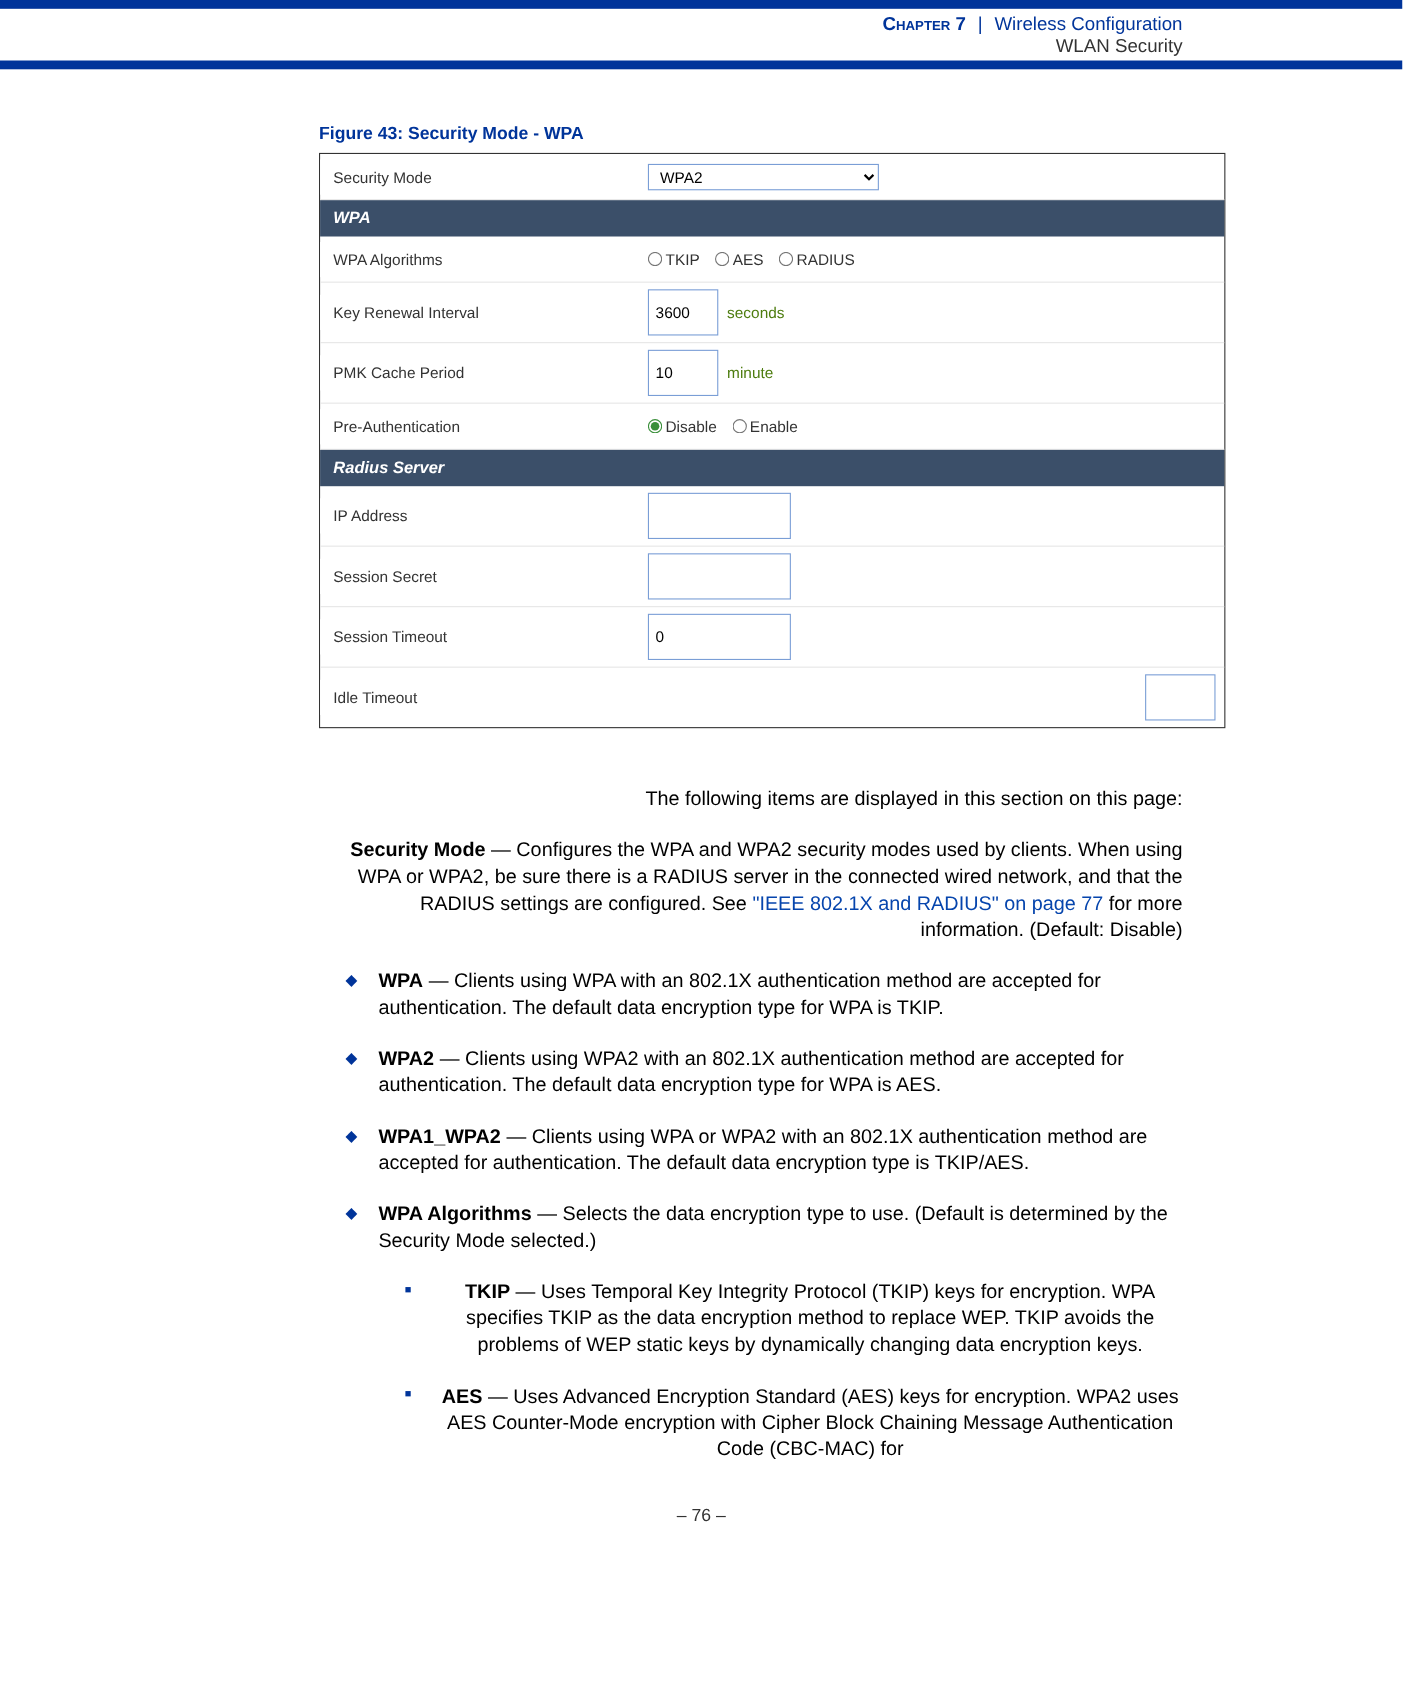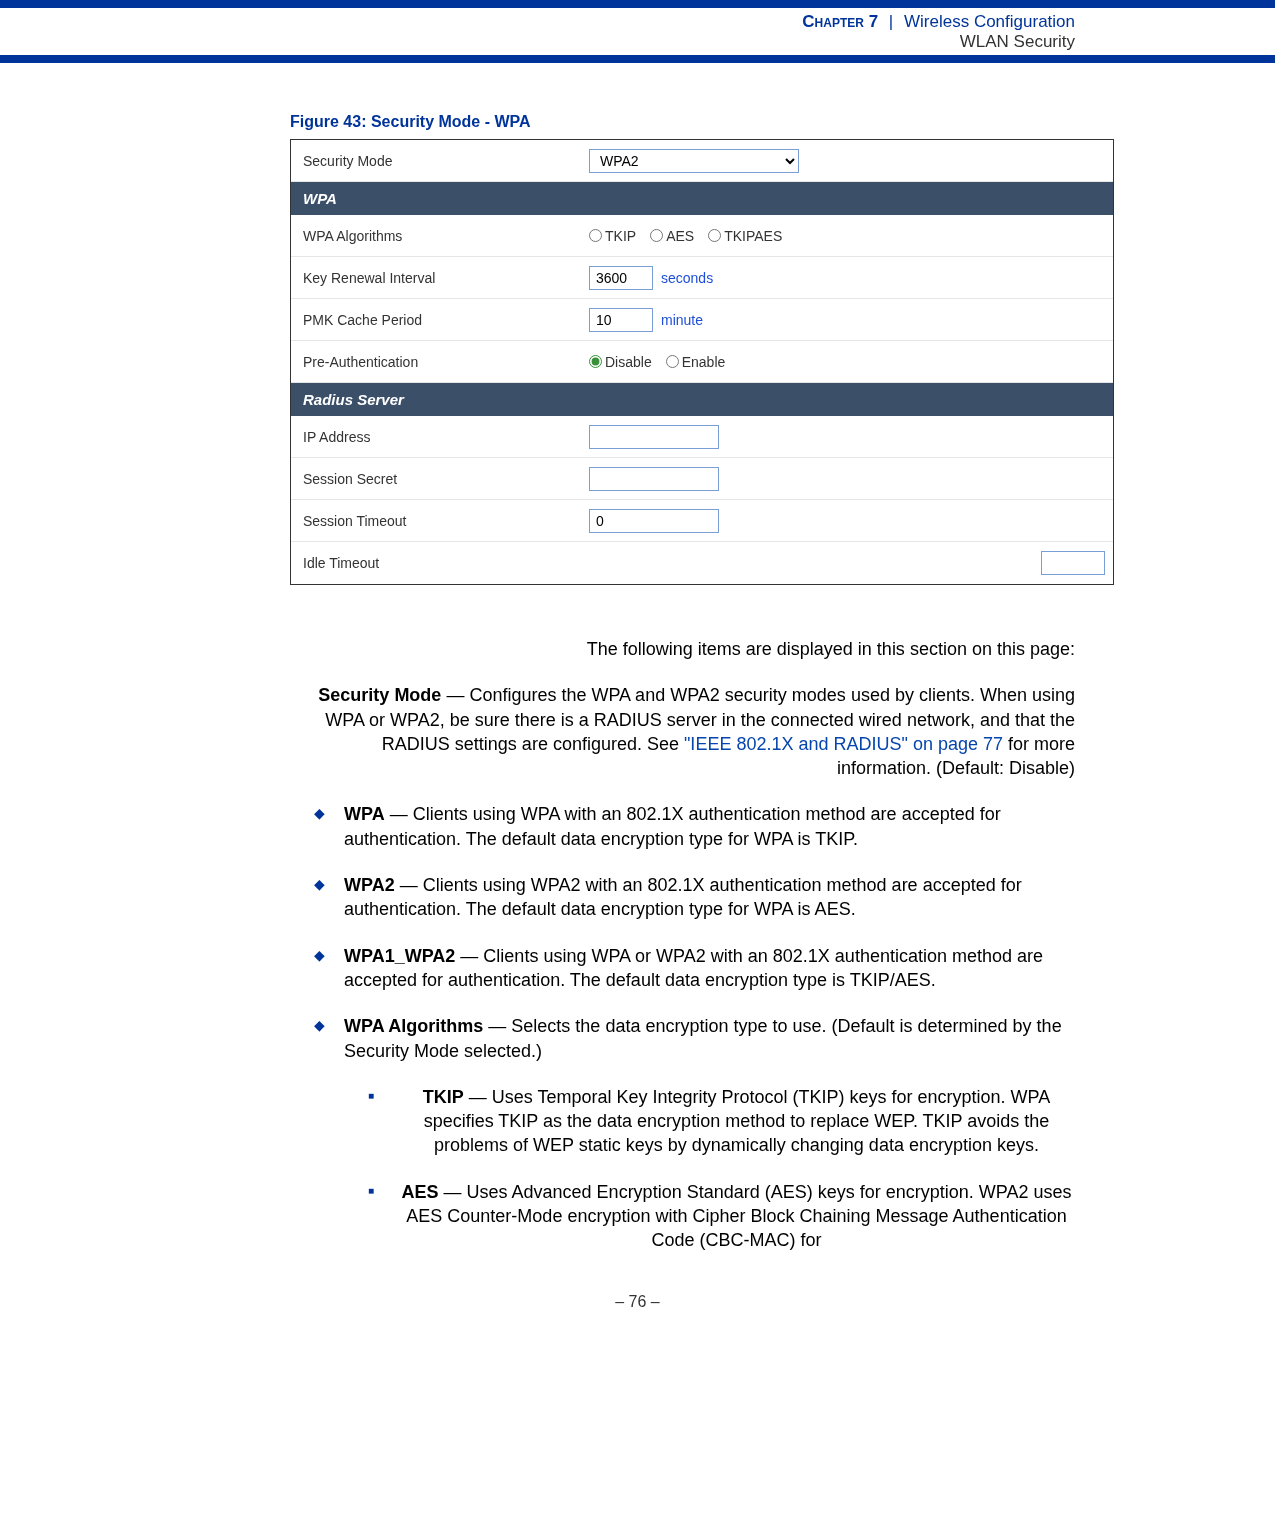--- a/index.html
+++ b/index.html
@@ -65,21 +65,21 @@
       background: #fff;
       padding: 2px 6px;
       font-size: 14px;
       width: 210px;
       height: 24px;
       color: #000;
     }
     .form-text {
       border: 1px solid #7a9ed6;
       background: #fff;
-      padding: 2px 6px;
+      padding: 20px 6px;
       font-size: 14px;
       width: 130px;
       height: 24px;
     }
     .form-text.small { width: 64px; }
     .radio-group { display: flex; gap: 14px; align-items: center; }
     .radio-group label { font-size: 14px; display: flex; align-items: center; gap: 3px; }
     .radio-sel { accent-color: #3a8f3a; }
     .section-header {
       background: #3b4f69;
@@ -117,21 +117,21 @@
       top: 4px;
       font-size: 10px;
     }
     .footer {
       text-align: center;
       margin-top: 40px;
       font-size: 16px;
       color: #333;
       padding-bottom: 20px;
     }
-    .unit-label { font-size: 14px; color: #1d4ed8; margin-left: 4px; }
+    .unit-label { font-size: 14px; color: #4d7c0f; margin-left: 4px; }
   </style>
 </head>
 <body>
 
 <div class="header-bar"></div>
 <div class="header">
   <span class="chapter">Chapter 7</span>
   <span class="sep">|</span>
   <span class="title">Wireless Configuration</span><br>
   <span class="sub">WLAN Security</span>
@@ -160,21 +160,21 @@
         <label>
             <input type="radio" name="alg" style="">
             <span>TKIP</span>
           </label>
         <label>
             <input type="radio" name="alg" style="">
             <span>AES</span>
           </label>
         <label>
             <input type="radio" name="alg" style="">
-            <span>TKIPAES</span>
+            <span>RADIUS</span>
           </label>
       </div>
     </div>
 
     <div class="form-row">
       <div class="form-label">Key Renewal Interval</div>
       <div class="form-input-cell">
         <input class="form-text small" value="3600" style="">
         <span class="unit-label">seconds</span>
       </div>

